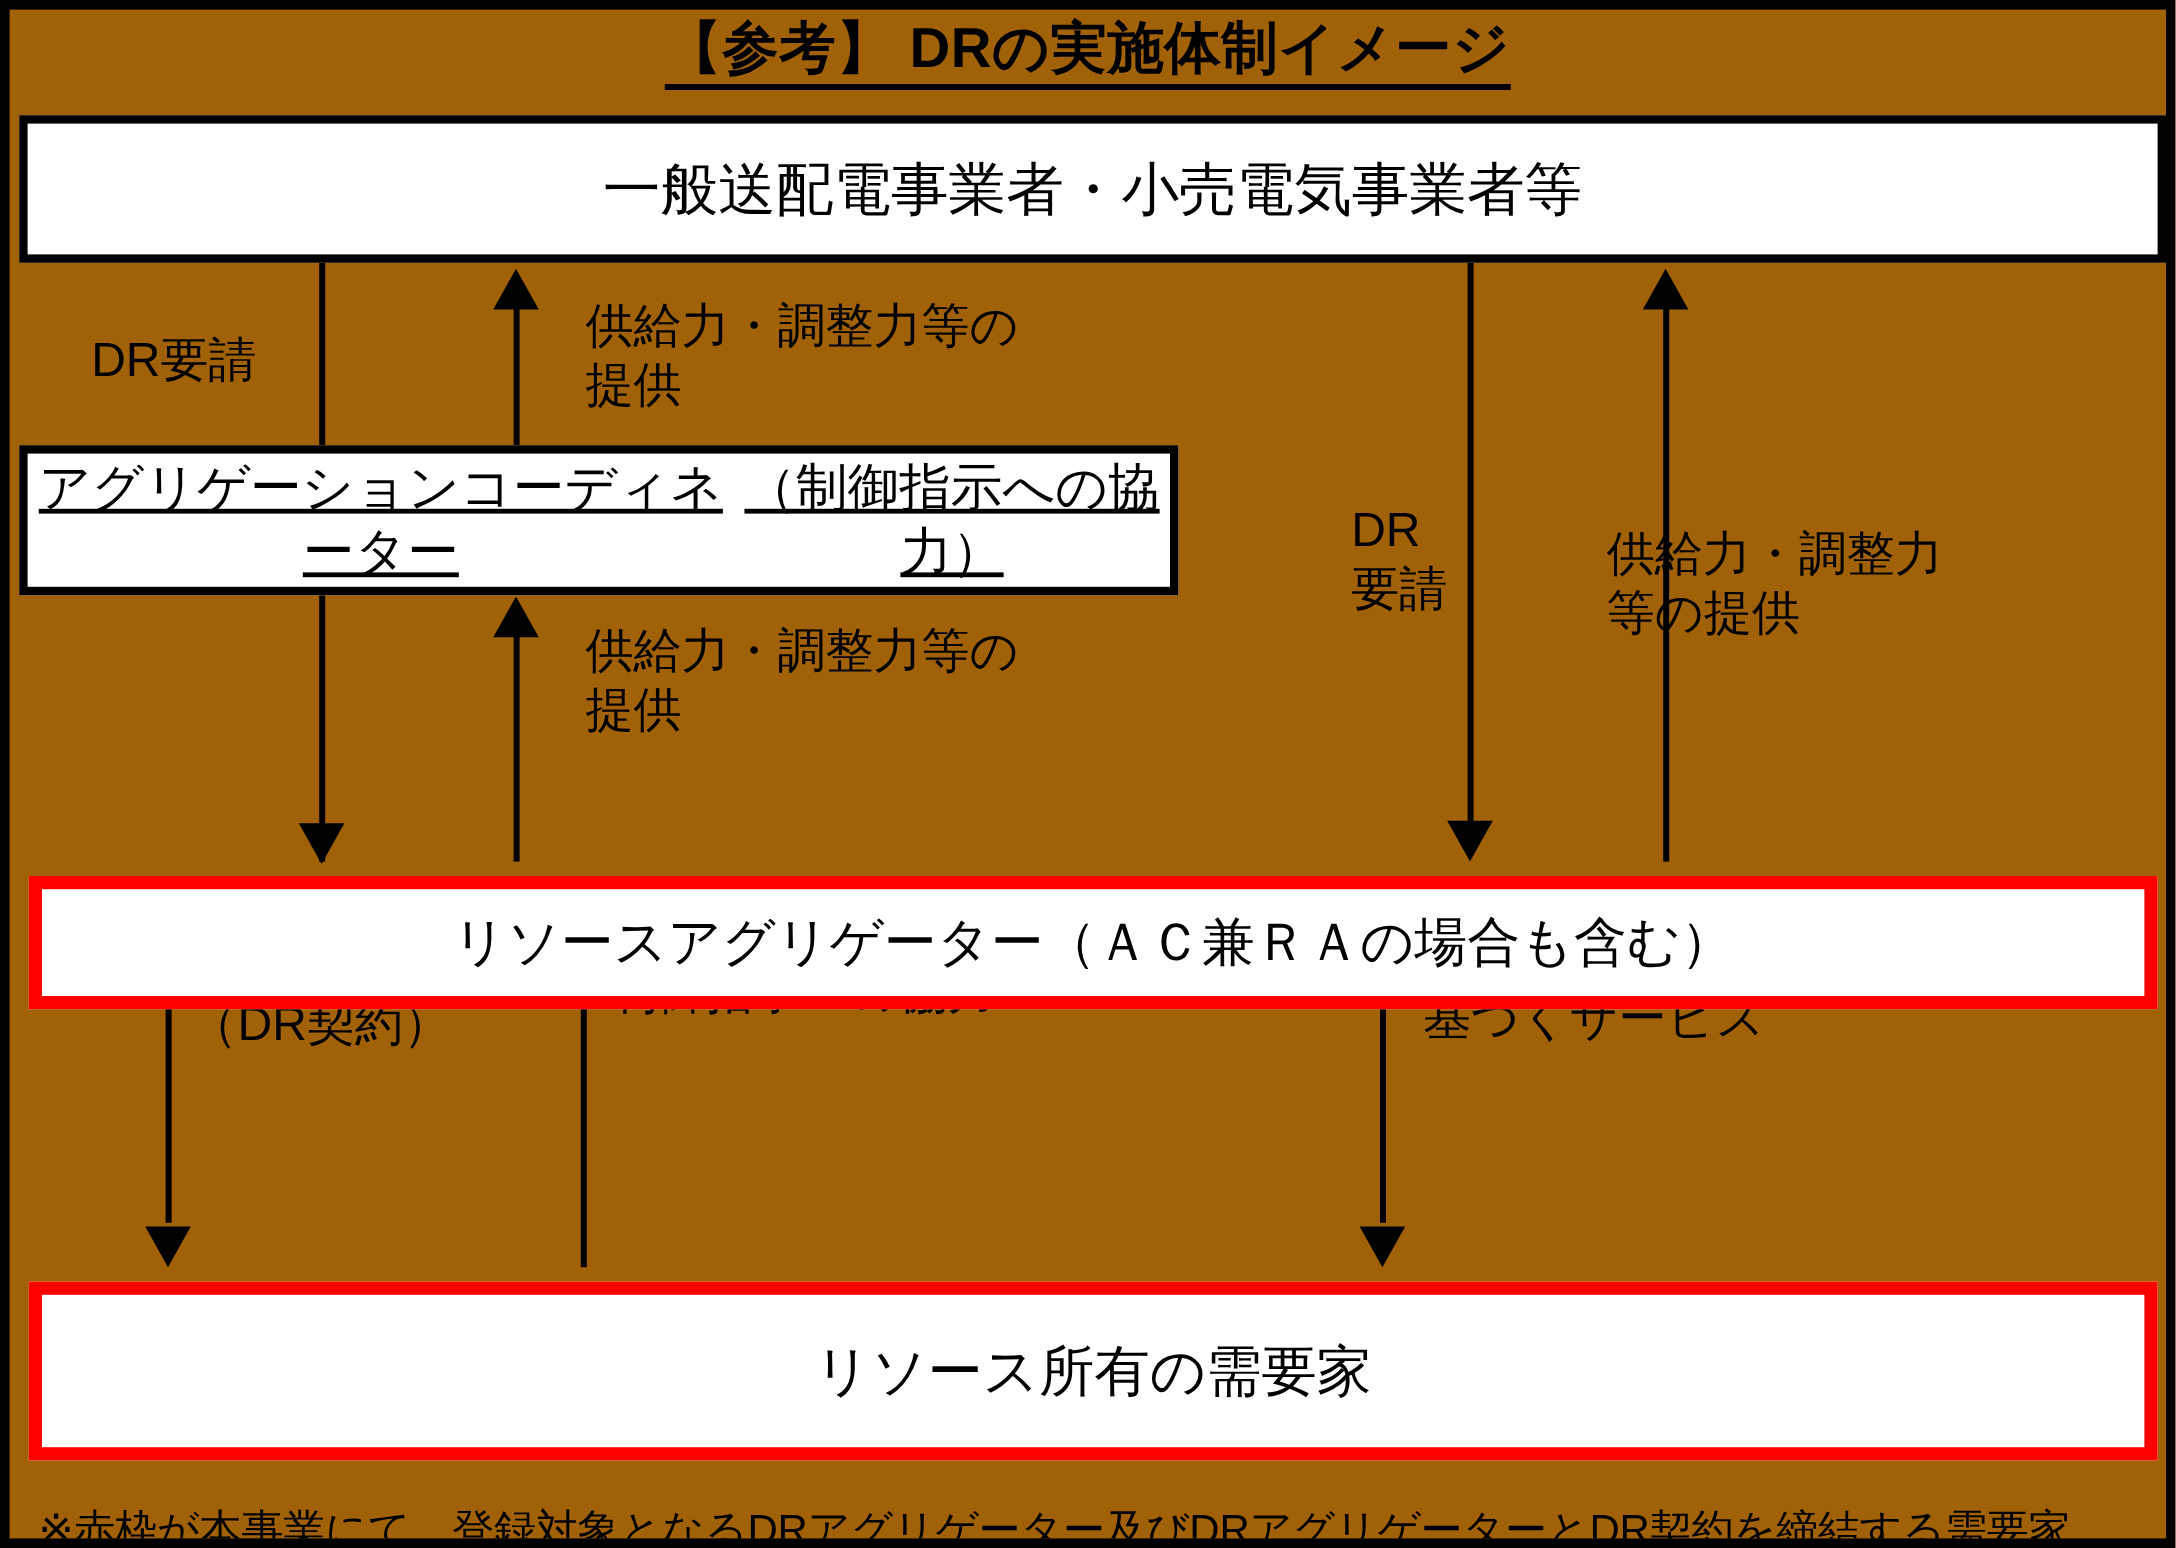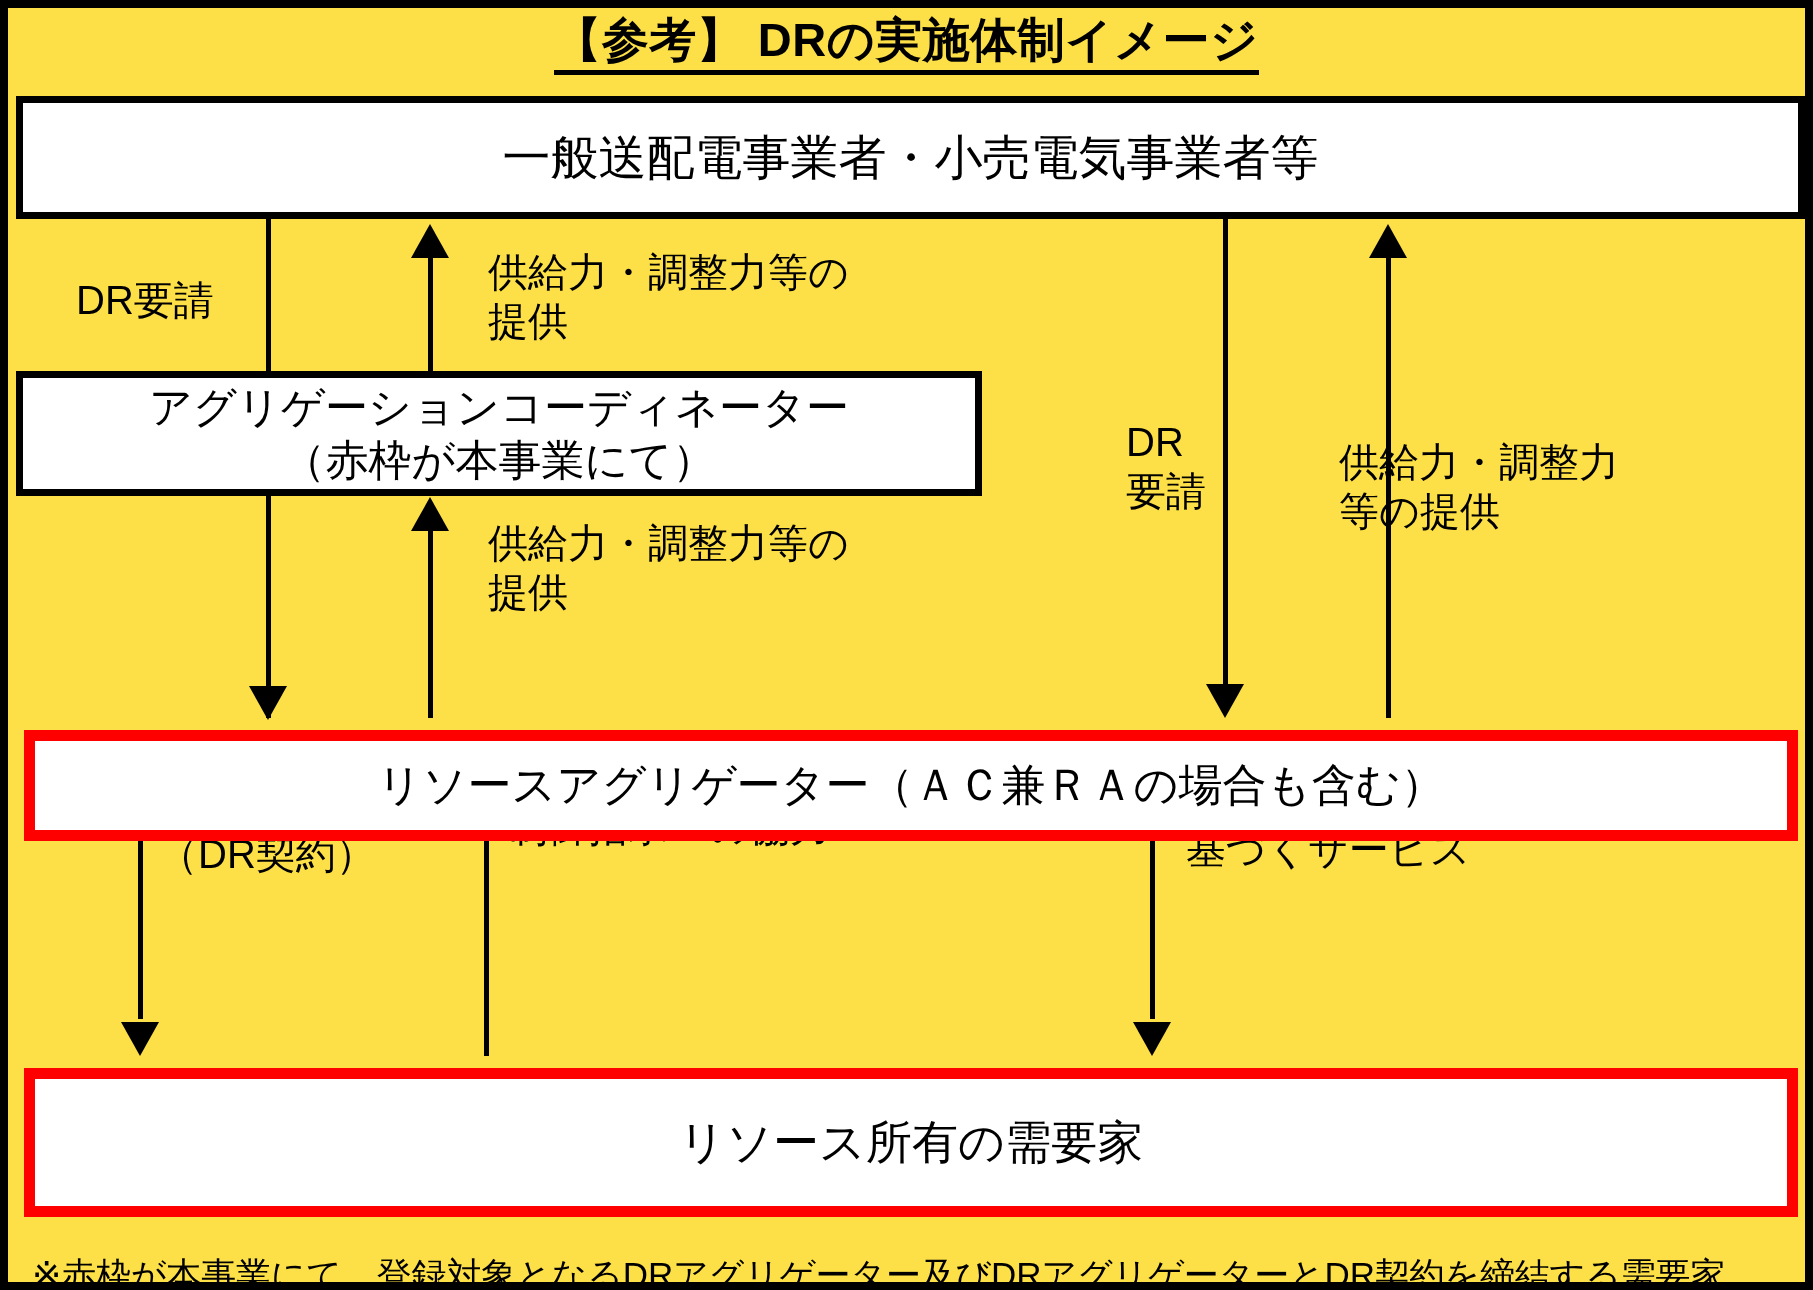--- a/index.html
+++ b/index.html
@@ -4,21 +4,21 @@
 <style>
   html, body {
     margin: 0;
     padding: 0;
     background: #ffffff;
   }
   #page {
     position: relative;
     width: 1813px;
     height: 1290px;
-    background: #fde047;
+    background: #a16207;
     border: 8px solid #000000;
     box-sizing: border-box;
     font-family: "Liberation Sans", "DejaVu Sans", sans-serif;
     overflow: hidden;
   }
 
   
   .title {
     position: absolute;
     left: 0;
@@ -54,21 +54,22 @@
 
   #box-utility {
     left: 8px;  top: 88px;  width: 1789px; height: 123px;
     font-size: 48px;
     justify-content: center;
   }
   #box-ac {
     left: 8px;  top: 363px; width: 966px;  height: 125px;
     font-size: 43px;
     line-height: 1.22;
-    flex-direction: column;
+    flex-direction: row;
+    text-decoration: underline;
   }
   #box-ra {
     left: 16px; top: 710px; width: 1774px; height: 111px;
     font-size: 44px;
   }
   #box-consumer {
     left: 16px; top: 1048px; width: 1774px; height: 149px;
     font-size: 46px;
   }
 
@@ -126,21 +127,21 @@
   <div class="title">
     <span>【参考】 DRの実施体制イメージ</span>
   </div>
 
   <div class="box box-black" id="box-utility">
     <div>一般送配電事業者・小売電気事業者等</div>
   </div>
 
   <div class="box box-black" id="box-ac">
     <div>アグリゲーションコーディネーター</div>
-    <div>（赤枠が本事業にて）</div>
+    <div>（制御指示への協力）</div>
   </div>
 
   <div class="box box-red" id="box-ra">
     <div>リソースアグリゲーター（ＡＣ兼ＲＡの場合も含む）</div>
   </div>
 
   <div class="box box-red" id="box-consumer">
     <div>リソース所有の需要家</div>
   </div>
 

